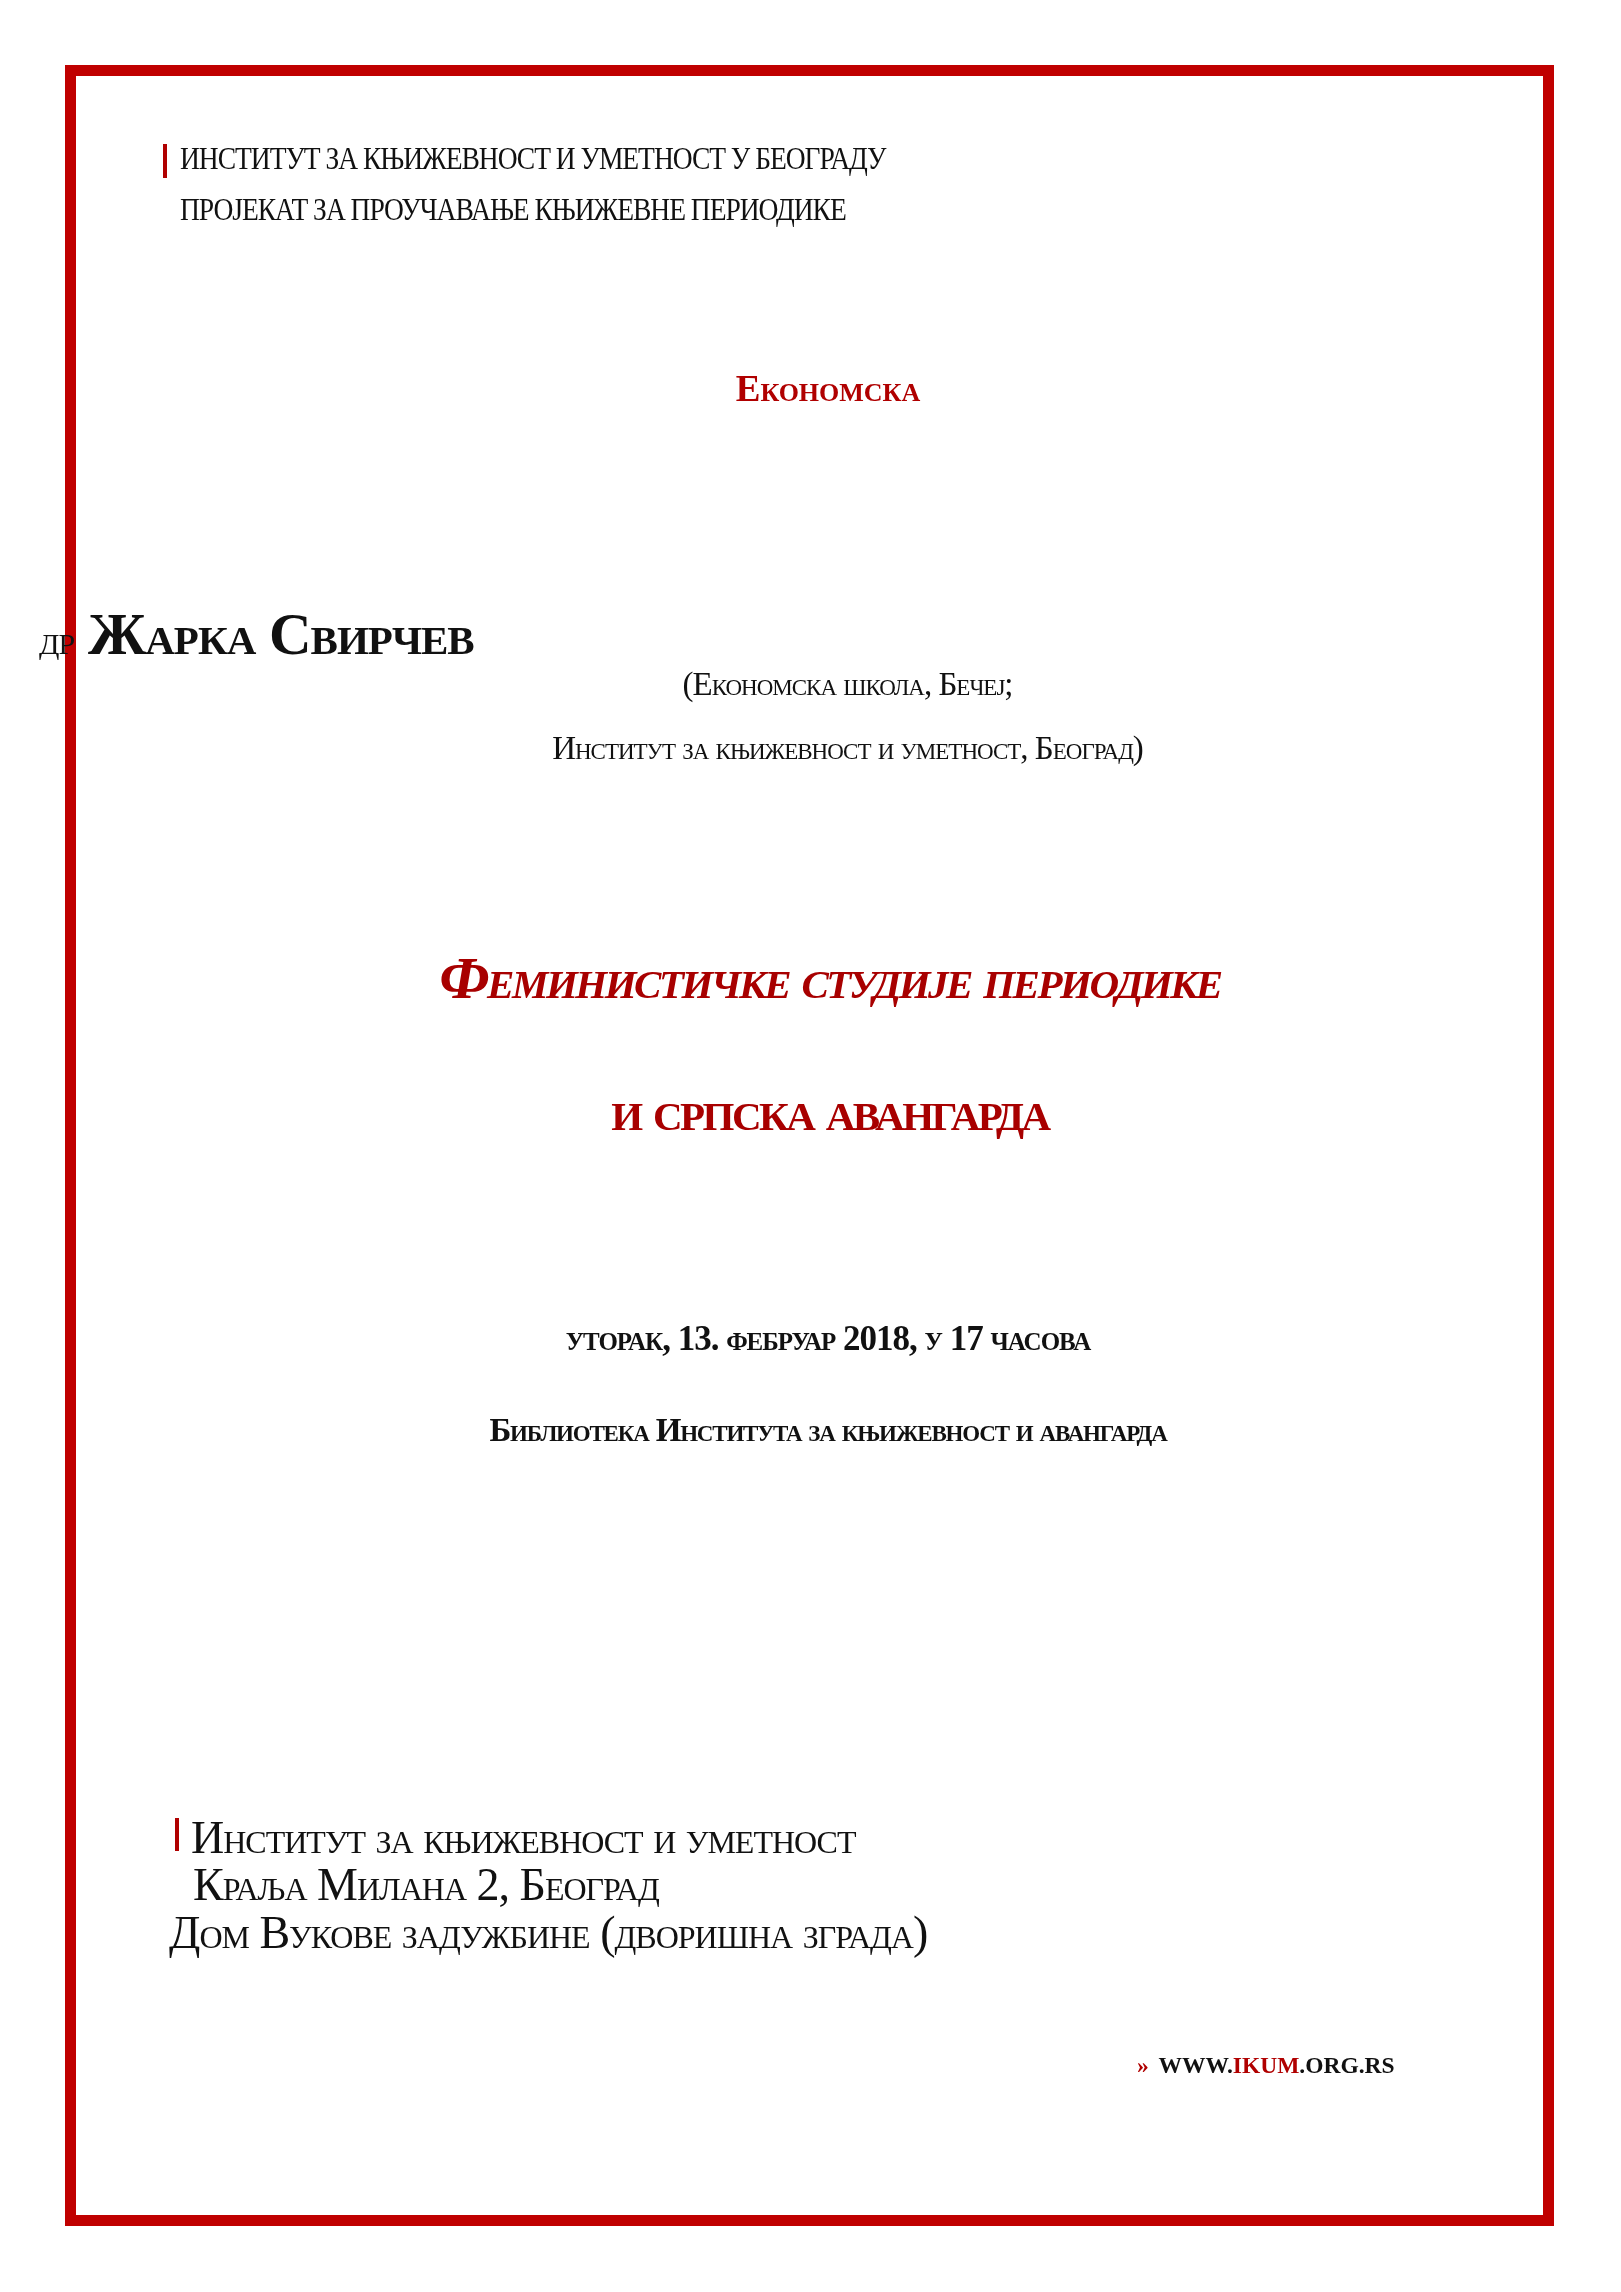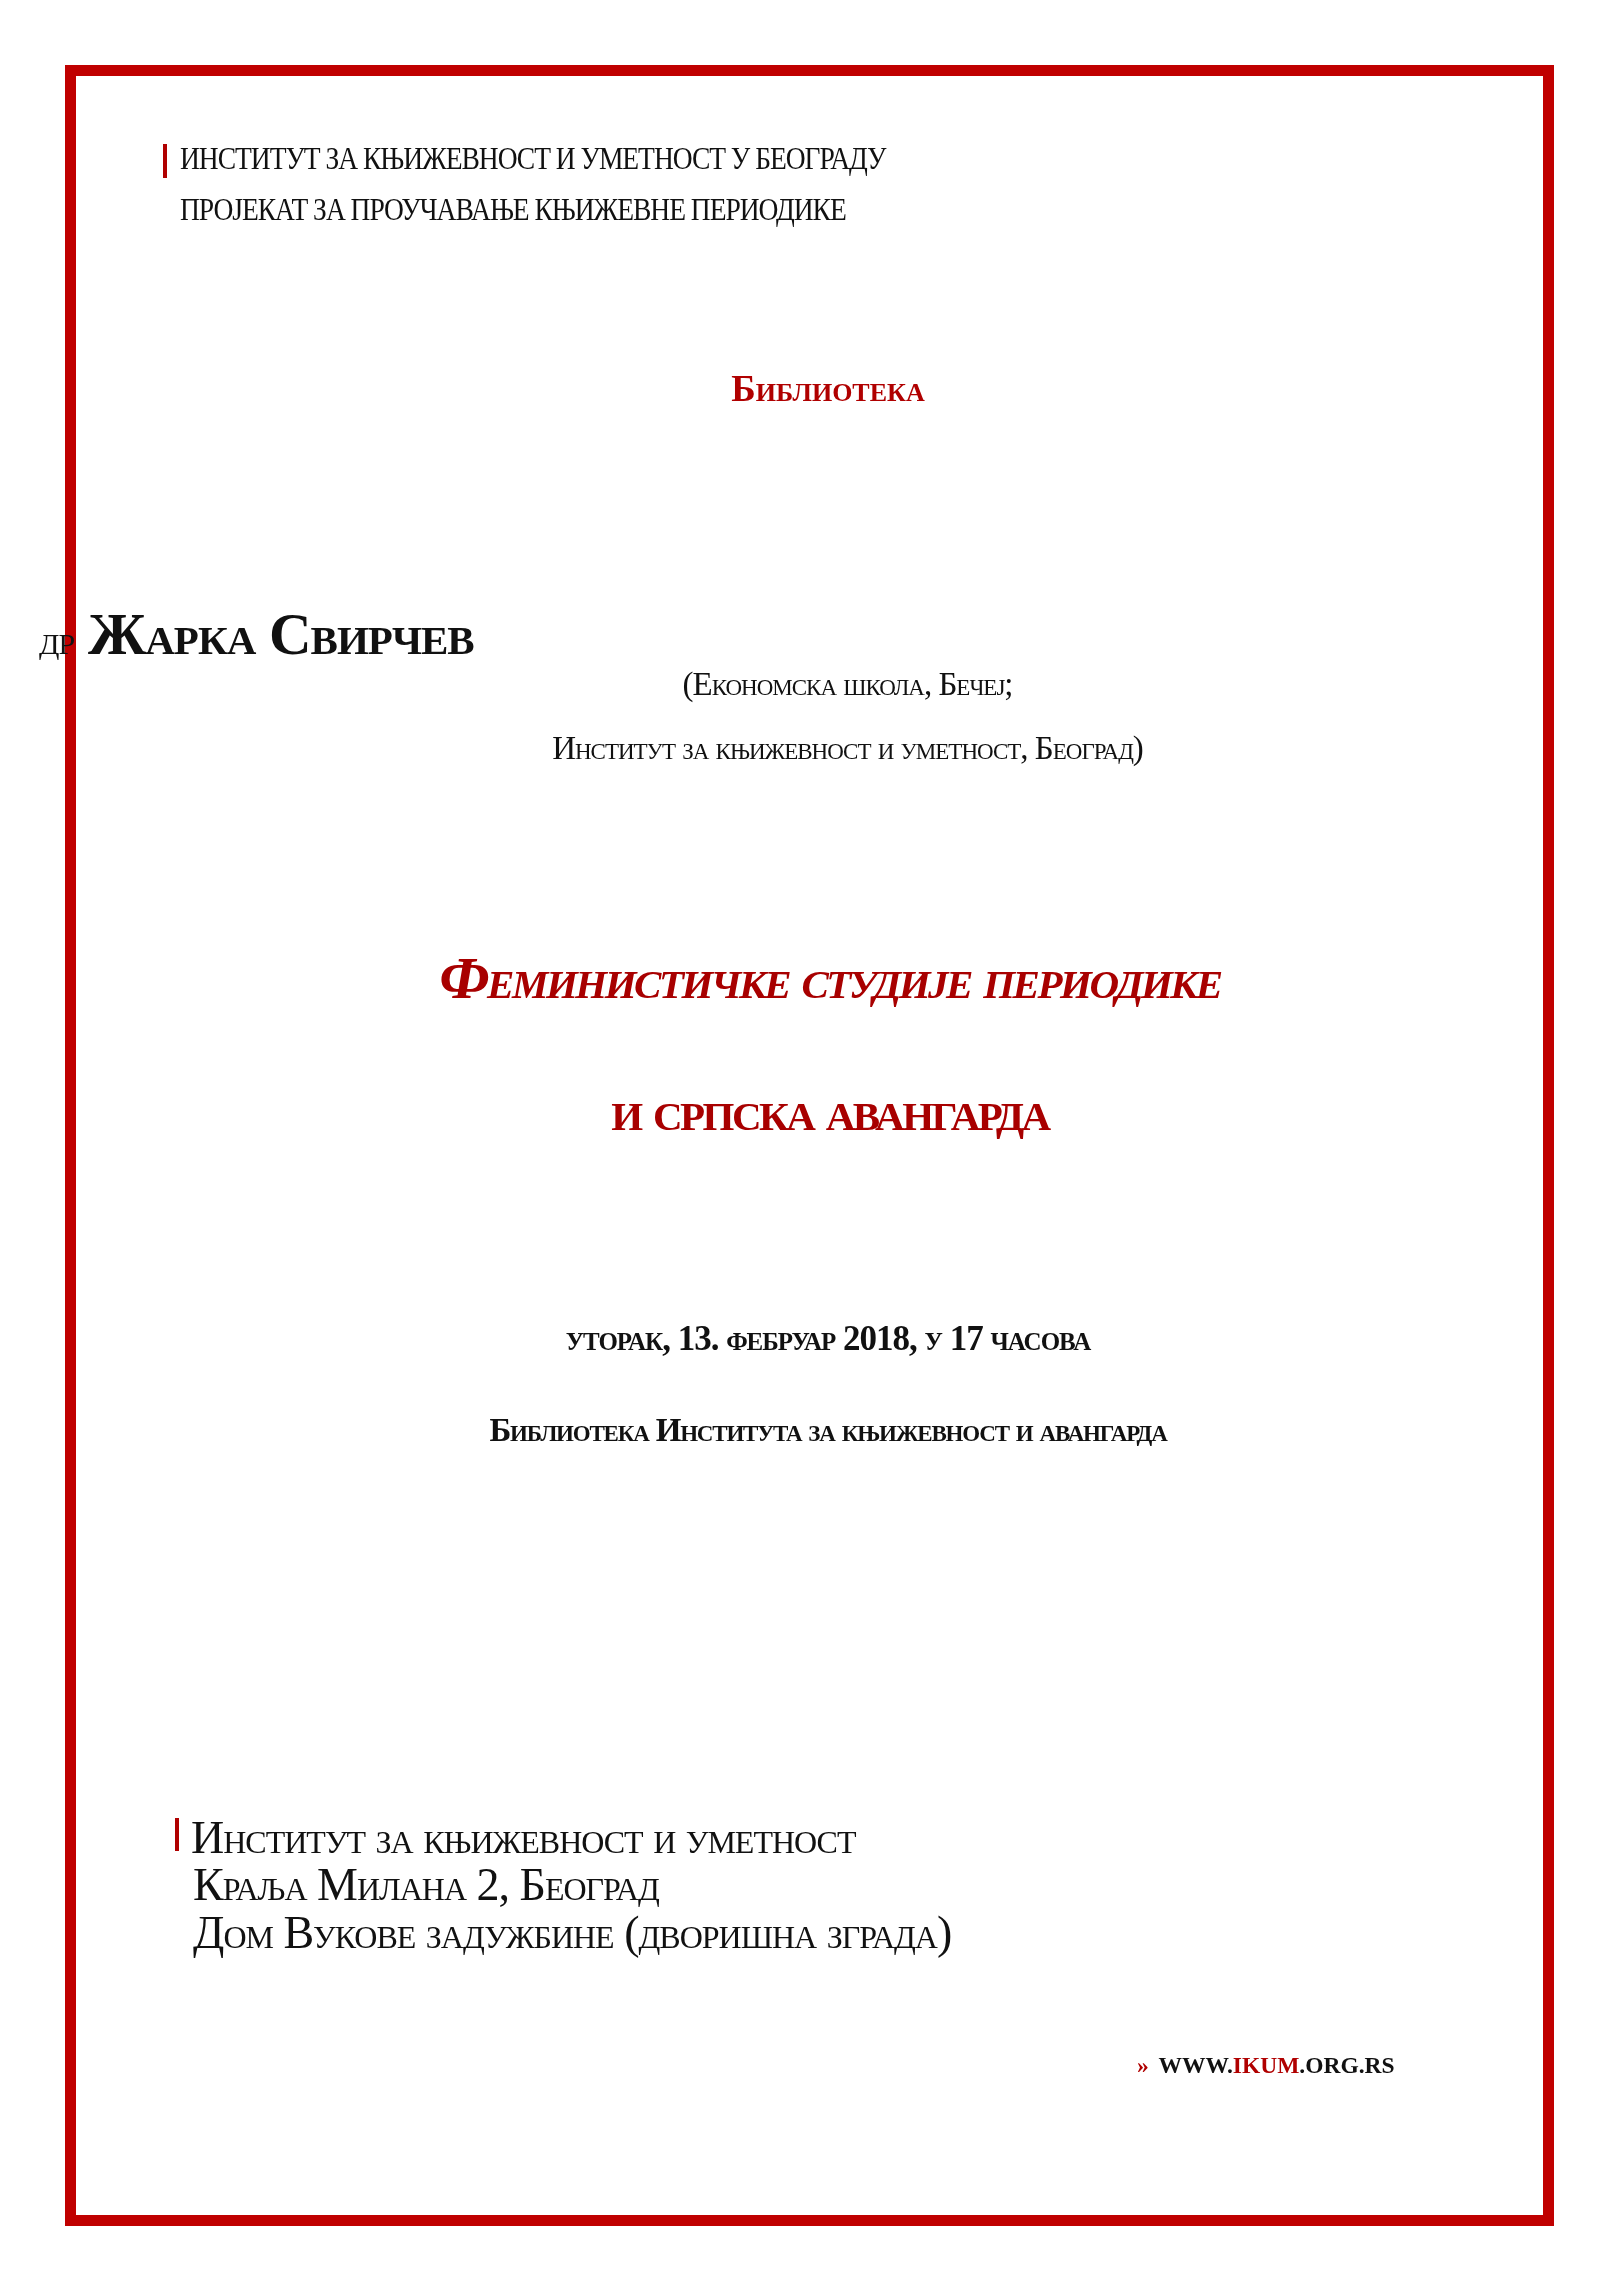--- a/index.html
+++ b/index.html
@@ -123,36 +123,36 @@
   </style>
 </head>
 <body>
 
 <div class="frame"></div>
 
 <div class="redbar" style="left:163px; top:144px; height:34px;"></div>
 <div class="abs hdr-line" style="left:180px; top:140px;">Институт за књижевност и уметност у Београду</div>
 <div class="abs hdr-line" style="left:180px; top:191px;">Пројекат за проучавање књижевне периодике</div>
 
-<div class="abs lecture-label sc">Библиотека</div>
+<div class="abs lecture-label sc">Економска</div>
 
 <div class="abs speaker sc">
   <span class="title-prefix">др</span>
   <span>Жарка Свирчев</span>
 </div>
 <div class="abs affil sc" style="top:666px;">(Економска школа, Бечеј;</div>
 <div class="abs affil sc" style="top:730px;">Институт за књижевност и уметност, Београд)</div>
 
 <div class="abs talk-title sc" style="top:944px;font-style:italic;">Феминистичке студије периодике</div>
 <div class="abs talk-title sc" style="top:1076px;">и српска авангарда</div>
 
 <div class="abs date-line sc">уторак, 13. фебруар 2018, у 17 часова</div>
 <div class="abs venue-line sc">Библиотека Института за књижевност и авангарда</div>
 
 <div class="redbar" style="left:175px; top:1818px; height:33px;"></div>
 <div class="abs addr sc" style="left:191px; top:1811px;">Институт за књижевност и уметност</div>
 <div class="abs addr sc" style="left:193px; top:1858px;">Краља Милана 2, Београд</div>
-<div class="abs addr sc" style="left:193px; top:1906px;">Дом Вукове задужбине (дворишна зграда)</div>
+<div class="abs addr sc" style="left:169px; top:1906px;">Дом Вукове задужбине (дворишна зграда)</div>
 
 <div class="abs website">
   <span class="raquo">»</span><span>WWW.</span><span class="brand">IKUM</span><span>.ORG.RS</span>
 </div>
 
 
 </body></html>

